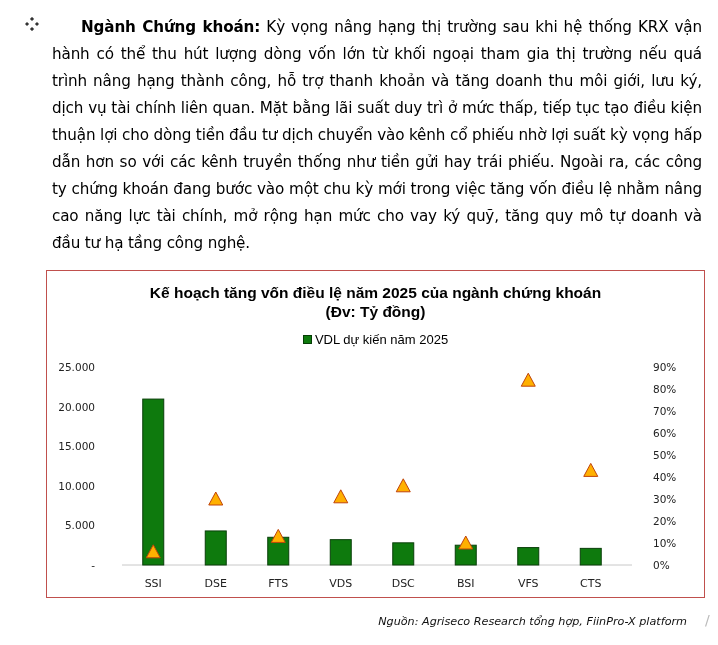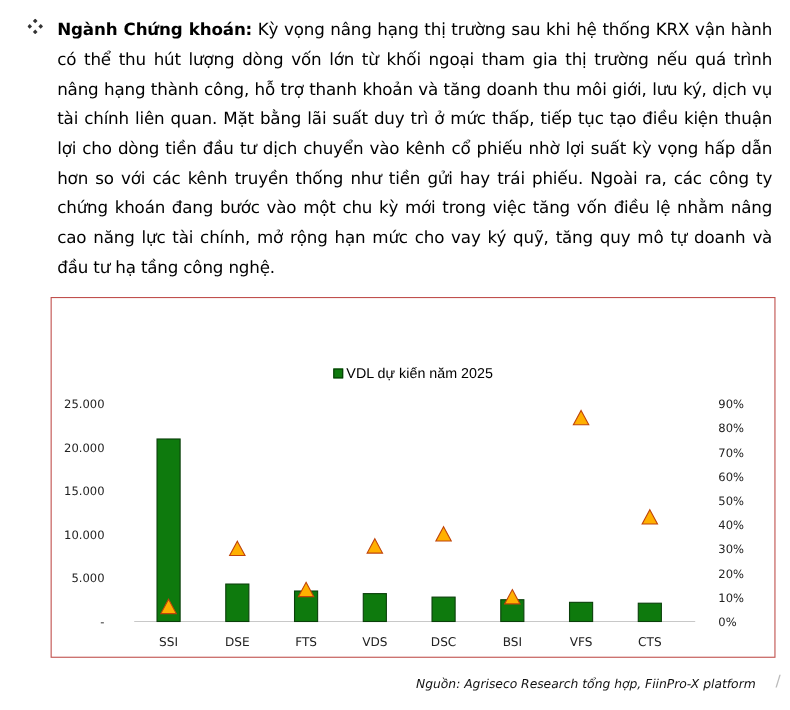--- a/index.html
+++ b/index.html
@@ -3,21 +3,21 @@
   <meta charset="utf-8">
   <style>
     html, body { margin: 0; padding: 0; background: #ffffff; }
     body { width: 718px; height: 645px; position: relative; overflow: hidden; font-family: "DejaVu Sans", sans-serif; color: #000; }
     .para {
       position: absolute; left: 52px; top: 14px; width: 650px;
       font-family: "DejaVu Sans", sans-serif; font-size: 15.2px; line-height: 27px;
       text-align: justify; letter-spacing: -0.15px;
     }
     .bullet { position: absolute; left: 25px; top: 17px; width: 14px; height: 14px; }
-    .para b { font-weight: bold; }
+    .para b { font-weight: bold; margin-left: 29px; }
     .chart-frame {
       position: absolute; left: 46px; top: 270px; width: 659px; height: 328px;
       border: 1.5px solid #c0504d; box-sizing: border-box; background: #fff;
     }
     .chart-title {
       position: absolute; left: 0; right: 0; top: 12px; text-align: center;
       font-family: "Liberation Sans", sans-serif; font-weight: bold; font-size: 15.5px; line-height: 19px;
     }
     .legend {
       position: absolute; left: 0; right: 0; top: 61px; text-align: center;
@@ -43,20 +43,24 @@
   <rect x="5.5" y="10.5" width="3" height="3" transform="rotate(45 7 12)" fill="#333"></rect>
   <rect x="0.5" y="5.5" width="3" height="3" transform="rotate(45 2 7)" fill="#333"></rect>
   <rect x="10.5" y="5.5" width="3" height="3" transform="rotate(45 12 7)" fill="#333"></rect>
 </svg>
 
 <div class="para">
   <b>Ngành Chứng khoán:</b><span> Kỳ vọng nâng hạng thị trường sau khi hệ thống KRX vận hành có thể thu hút lượng dòng vốn lớn từ khối ngoại tham gia thị trường nếu quá trình nâng hạng thành công, hỗ trợ thanh khoản và tăng doanh thu môi giới, lưu ký, dịch vụ tài chính liên quan. Mặt bằng lãi suất duy trì ở mức thấp, tiếp tục tạo điều kiện thuận lợi cho dòng tiền đầu tư dịch chuyển vào kênh cổ phiếu nhờ lợi suất kỳ vọng hấp dẫn hơn so với các kênh truyền thống như tiền gửi hay trái phiếu. Ngoài ra, các công ty chứng khoán đang bước vào một chu kỳ mới trong việc tăng vốn điều lệ nhằm nâng cao năng lực tài chính, mở rộng hạn mức cho vay ký quỹ, tăng quy mô tự doanh và đầu tư hạ tầng công nghệ.</span>
 </div>
 
 <div class="chart-frame">
+  <div class="chart-title">
+    <div>Kế hoạch tăng vốn điều lệ năm 2025 của ngành chứng khoán</div>
+    <div>(Đv: Tỷ đồng)</div>
+  </div>
   <div class="legend">
     <span class="item">
       <span class="sw-bar"></span>
       <span>VDL dự kiến năm 2025</span>
     </span>
   </div>
   <svg class="plot" id="plot" width="656" height="325">
       <text x="48" y="298" text-anchor="end" class="axis-label">-</text>
       <text x="48" y="258.4" text-anchor="end" class="axis-label">5.000</text>
       <text x="48" y="218.8" text-anchor="end" class="axis-label">10.000</text>

